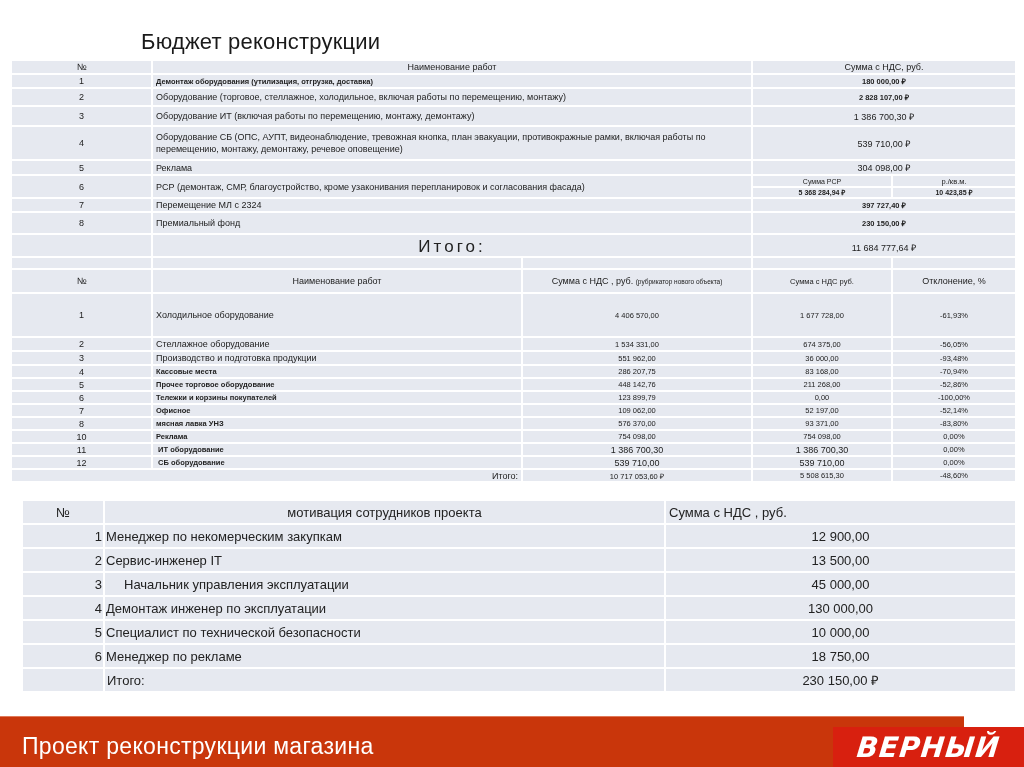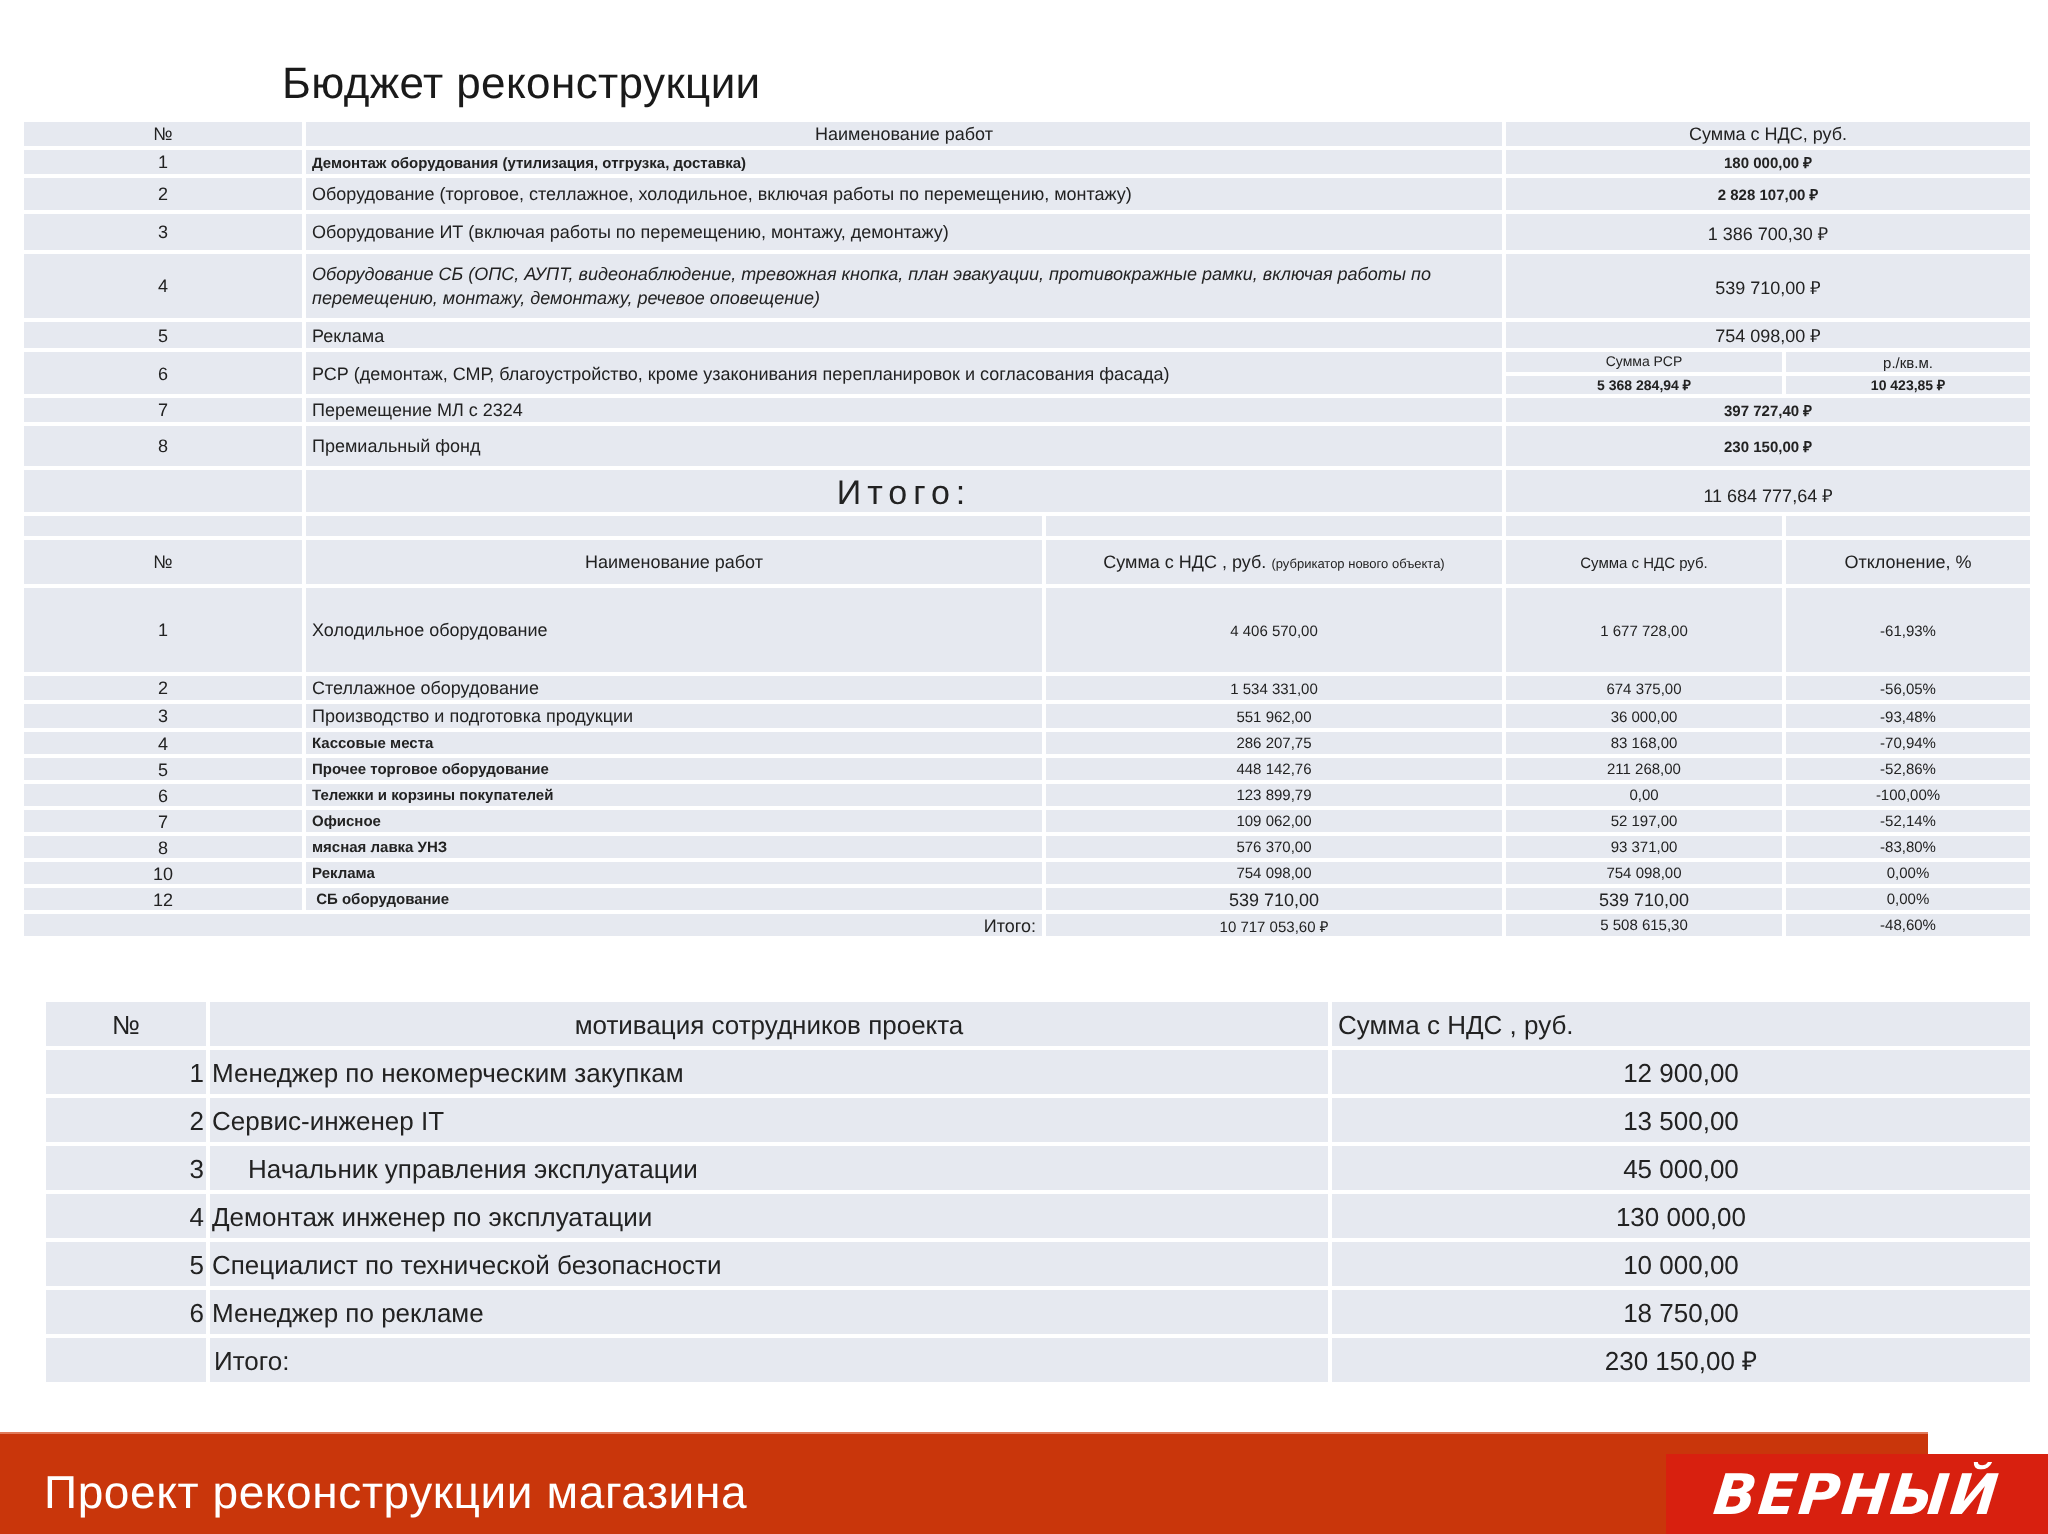--- a/index.html
+++ b/index.html
@@ -17,21 +17,21 @@
   .r { text-align: right; }
   .l { text-align: left; }
 
   
   #t1 { left: 10px; top: 59px; width: 1005px; font-size: 9px; }
   #t1 td { height: 14px; }
   #t1 .fs8 { font-size: 7.5px; margin-left: 48px; }
   #t1 .fs7 { font-size: 7px; }
   #t1 .total-label { font-size: 17px; letter-spacing: 3px; }
   #t1 .total-value { font-size: 9px; margin-left: 24px; }
-  #t1 .wrap { white-space: normal; line-height: 12px; font-style: italic; }
+  #t1 .wrap { white-space: normal; line-height: 12px; }
 
   
   #t2 { left: 10px; top: 256px; width: 1005px; font-size: 9px; }
   #t2 td { height: 12px; }
   #t2 .small { font-size: 7.5px; }
   #t2 .tiny { font-size: 6.5px; }
 
   
   #t3 { left: 21px; top: 499px; width: 994px; font-size: 13px; }
   #t3 td { height: 24px; }
@@ -88,21 +88,21 @@
     <td class="c" colspan="2">1 386 700,30 ₽</td>
   </tr>
   <tr style="height:34px">
     <td class="c">4</td>
     <td class="l wrap">Оборудование СБ (ОПС, АУПТ, видеонаблюдение, тревожная  кнопка, план эвакуации, противокражные рамки, включая работы по перемещению, монтажу, демонтажу, речевое оповещение)</td>
     <td class="c" colspan="2">539 710,00 ₽</td>
   </tr>
   <tr style="height:14px">
     <td class="c">5</td>
     <td class="l">Реклама</td>
-    <td class="c" colspan="2">754 098,00 ₽</td>
+    <td class="c" colspan="2">304 098,00 ₽</td>
   </tr>
   <tr style="height:12px">
     <td class="c" rowspan="2">6</td>
     <td class="l" rowspan="2">РСР (демонтаж, СМР, благоустройство, кроме узаконивания перепланировок и согласования фасада)</td>
     <td class="c fs7" style="height:11px">Сумма РСР</td>
     <td class="c fs8" style="height:11px">р./кв.м.</td>
   </tr>
   <tr>
     <td class="c fs7" style="height:11px;font-weight:bold">5 368 284,94 ₽</td>
     <td class="c fs7" style="height:11px;font-weight:bold">10 423,85 ₽</td>
@@ -202,20 +202,27 @@
     <td class="l small" style="font-weight:bold">мясная лавка УНЗ</td>
     <td class="c small">576 370,00</td>
     <td class="c small">93 371,00</td>
     <td class="c small">-83,80%</td>
   </tr>
   <tr>
     <td class="c" style="height:13px">10</td>
     <td class="l small" style="font-weight:bold">Реклама</td>
     <td class="c small">754 098,00</td>
     <td class="c small">754 098,00</td>
+    <td class="c small">0,00%</td>
+  </tr>
+  <tr>
+    <td class="c" style="height:13px">11</td>
+    <td class="l small" style="font-weight:bold;white-space:pre"> ИТ оборудование</td>
+    <td class="c">1 386 700,30</td>
+    <td class="c">1 386 700,30</td>
     <td class="c small">0,00%</td>
   </tr>
   <tr>
     <td class="c" style="height:13px">12</td>
     <td class="l small" style="font-weight:bold;white-space:pre"> СБ оборудование</td>
     <td class="c">539 710,00</td>
     <td class="c">539 710,00</td>
     <td class="c small">0,00%</td>
   </tr>
   <tr>

